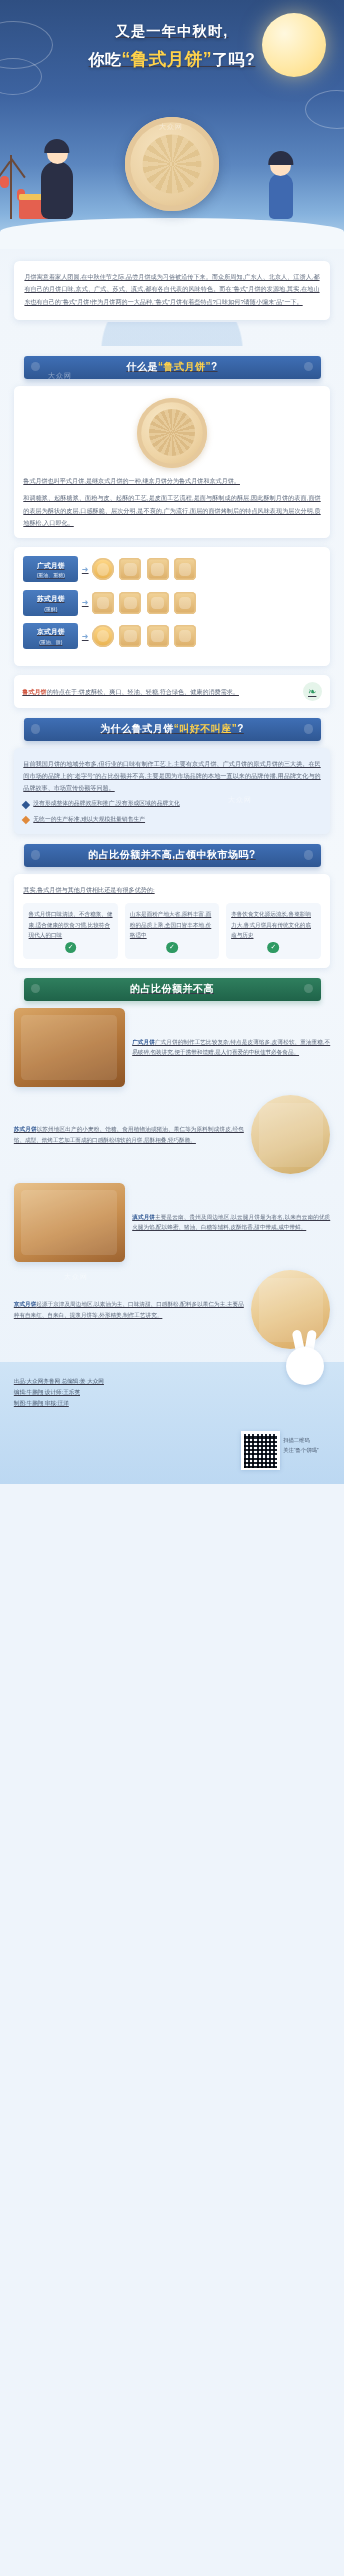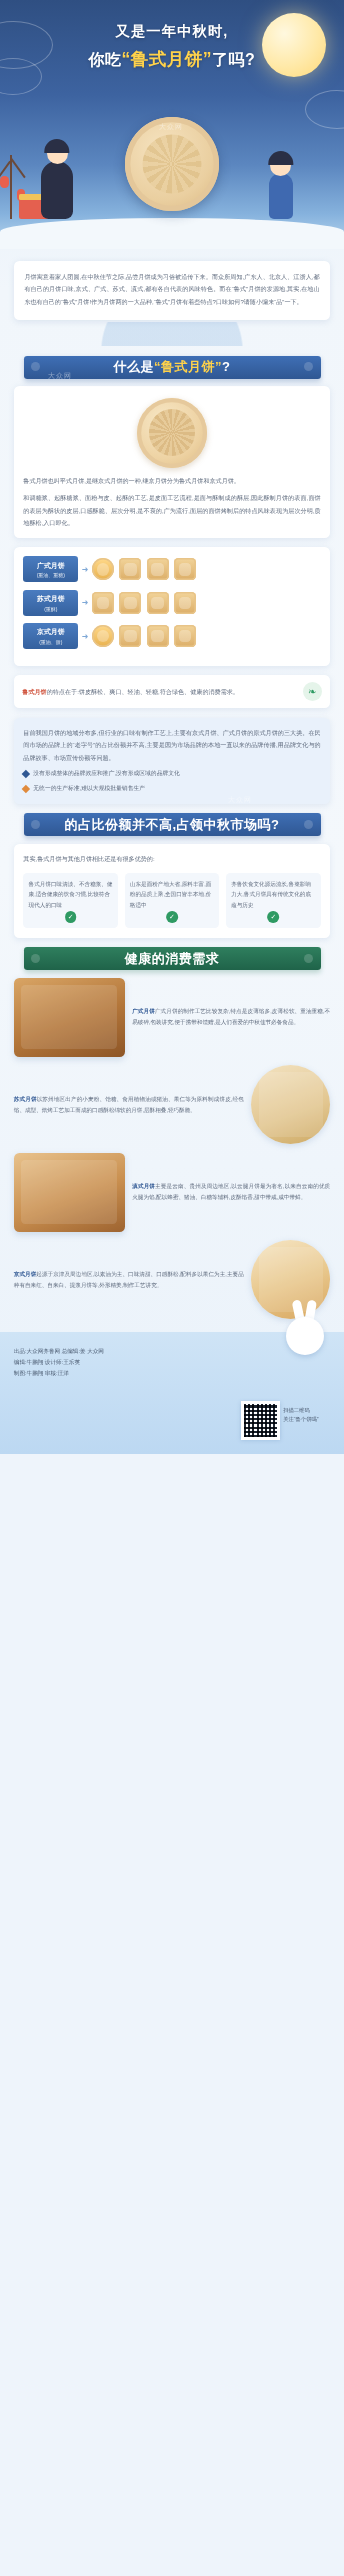--- a/index.html
+++ b/index.html
@@ -7,20 +7,21 @@
     width: 344px;
     font-family: "Liberation Sans", sans-serif;
     background: #eef4fb;
     color: #3a3a4a;
   }
   .page {
     width: 344px;
     position: relative;
     background: linear-gradient(180deg,#d8e8f8 0%, #e8f1fa 6%, #f1f6fb 20%, #f4f8fc 60%, #eaf2fa 100%);
     overflow: hidden;
+    text-decoration: underline;
   }
 
   
   .hero {
     position: relative;
     height: 249px;
     background: linear-gradient(180deg,#2f4f82 0%, #3d63a0 38%, #5b86bf 66%, #86b2dd 86%, #bcd9f0 100%);
     overflow: hidden;
   }
   .moon {
@@ -146,21 +147,21 @@
     position: relative;
     margin: 9.5px auto 7.4px;
     width: 297px;
     height: 23px;
     background: linear-gradient(180deg,#3f6fb5,#2f5793);
     border-radius: 3.2px;
     display: flex; align-items: center; justify-content: center;
     box-shadow: 0 2.1px 5.3px rgba(60,100,160,.28);
   }
   .hd .txt {
-    color: #ffffff; font-size: 13px; font-weight: bold; letter-spacing: 0.5px; text-align: center;
+    color: #ffffff; font-size: 10px; font-weight: bold; letter-spacing: 0.5px; text-align: center;
   }
   .hd .txt .y { color: #ffd24a; }
   .hd::before, .hd::after {
     content: ""; position: absolute; top: 6.4px;
     width: 9.5px; height: 9.5px; border-radius: 50%;
     background: rgba(255,255,255,.18);
   }
   .hd::before { left: 7.4px; }
   .hd::after { right: 7.4px; }
   .hd.green { background: linear-gradient(180deg,#2f7f5e,#1f6349); box-shadow: 0 2.1px 5.3px rgba(40,120,90,.25); }
@@ -408,20 +409,23 @@
         <span class="mc"></span>
       </div>
     </div>
   </div>
 
   <div class="feature-line">
     <div class="ft"><span class="r">鲁式月饼</span><span>的特点在于:饼皮酥松、爽口、轻油、轻糖,符合绿色、健康的消费需求。</span></div>
     <div class="leaf">❧</div>
   </div>
 
+  <div class="hd">
+    <span class="txt"><span>为什么鲁式月饼</span><span class="y">“叫好不叫座”</span><span>?</span></span>
+  </div>
   <div class="card blue-soft">
     <div class="p">目前我国月饼的地域分布多,但行业的口味有制作工艺上,主要有京式月饼、广式月饼的原式月饼的三大类。在民间市场的品牌上的“老字号”的占比份额并不高,主要是因为市场品牌的本地一直以来的品牌传播,用品牌文化与的品牌故事、市场宣传份额等问题。</div>
     <div class="opt">
       <span class="dot-sq"></span>
       <span>没有形成整体的品牌效应和推广,没有形成区域的品牌文化</span>
     </div>
     <div class="opt">
       <span class="dot-sq o"></span>
       <span>无统一的生产标准,难以大规模批量销售生产</span>
     </div>
@@ -442,21 +446,21 @@
         <span class="tick">✓</span>
       </div>
       <div class="col">
         <span>齐鲁饮食文化源远流长,鲁菜影响力大,鲁式月饼具有传统文化的底蕴与历史</span>
         <span class="tick">✓</span>
       </div>
     </div>
   </div>
 
   <div class="hd green">
-    <span class="txt">健康的消费需求</span>
+    <span class="txt">的占比份额并不高</span>
   </div>
 
   <div class="school">
 
     <div class="photo-row">
       <div class="photo ph-a"></div>
       <div class="ph-text">
         <span class="t">广式月饼</span><span>广式月饼的制作工艺比较复杂,特点是皮薄馅多,皮薄松软、重油重糖,不易破碎,包装讲究,便于携带和馈赠,是人们喜爱的中秋佳节必备食品。</span>
       </div>
     </div>

